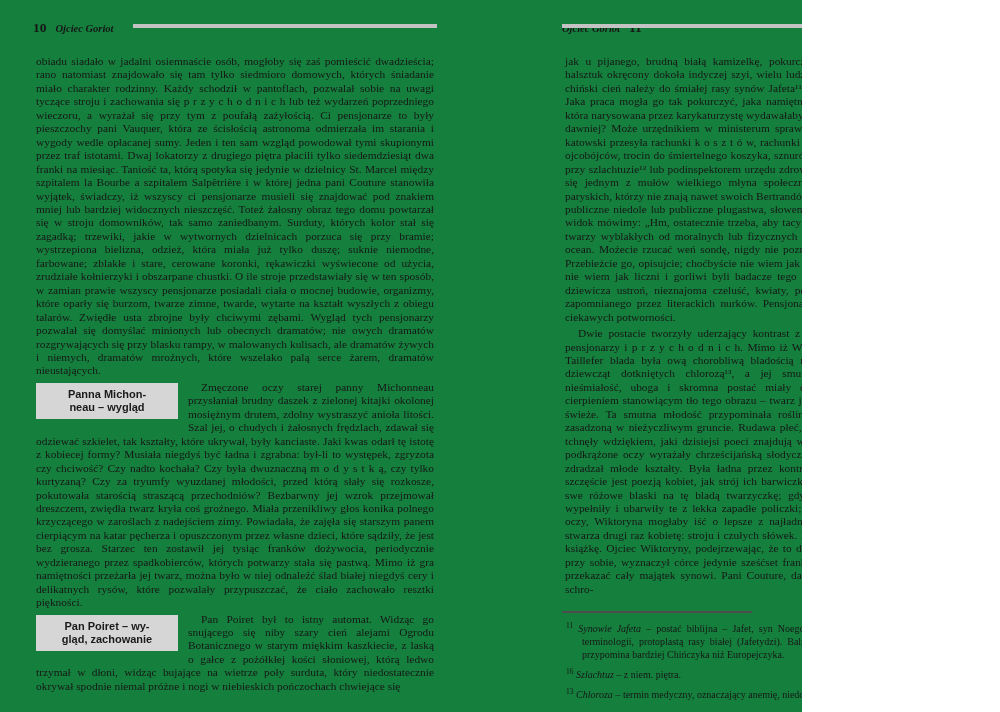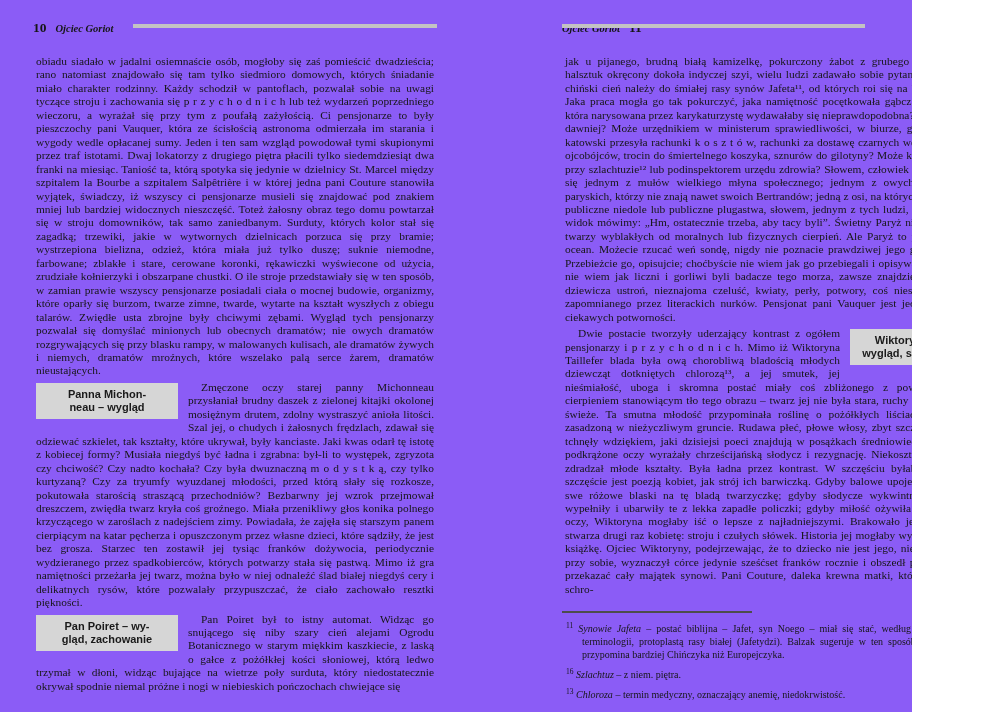--- a/index.html
+++ b/index.html
@@ -1,17 +1,17 @@
 <!DOCTYPE html>
 <html><head>
 <meta charset="utf-8">
 <style>
   html,body { margin:0; padding:0; background:#ffffff; }
   .spread {
-    position:relative; width:912px; height:712px; background:#8b5cf6;
+    position:relative; width:802px; height:712px; background:#15803d;
     font-family:"Liberation Serif", serif; color:#161616; overflow:hidden;
   }
   .page { position:absolute; top:18px; }
   .page-left  { left:33px;  width:404px; height:682px; }
   .page-right { left:562px; width:403px; height:682px; }
 
   .pheader { position:relative; height:18px; margin-bottom:16px; white-space:nowrap; }
   .pagenum { font-size:13.5px; font-weight:bold; }
   .running-title { font-size:10.5px; font-weight:bold; font-style:italic; }
   .pheader.left .running-title { margin-left:9px; }

